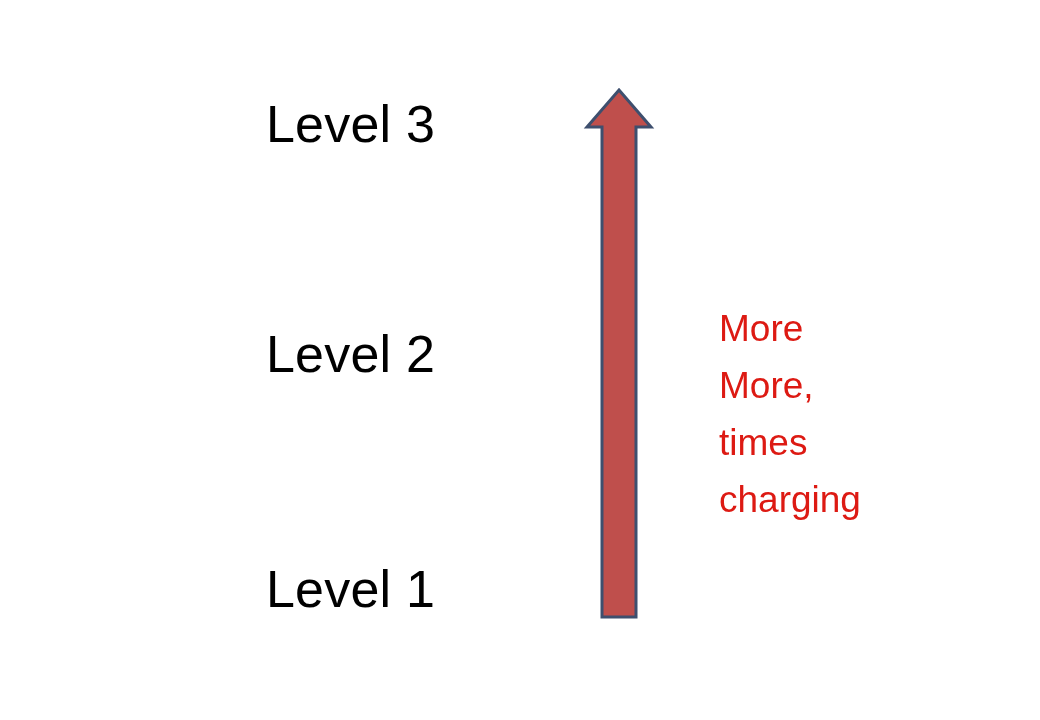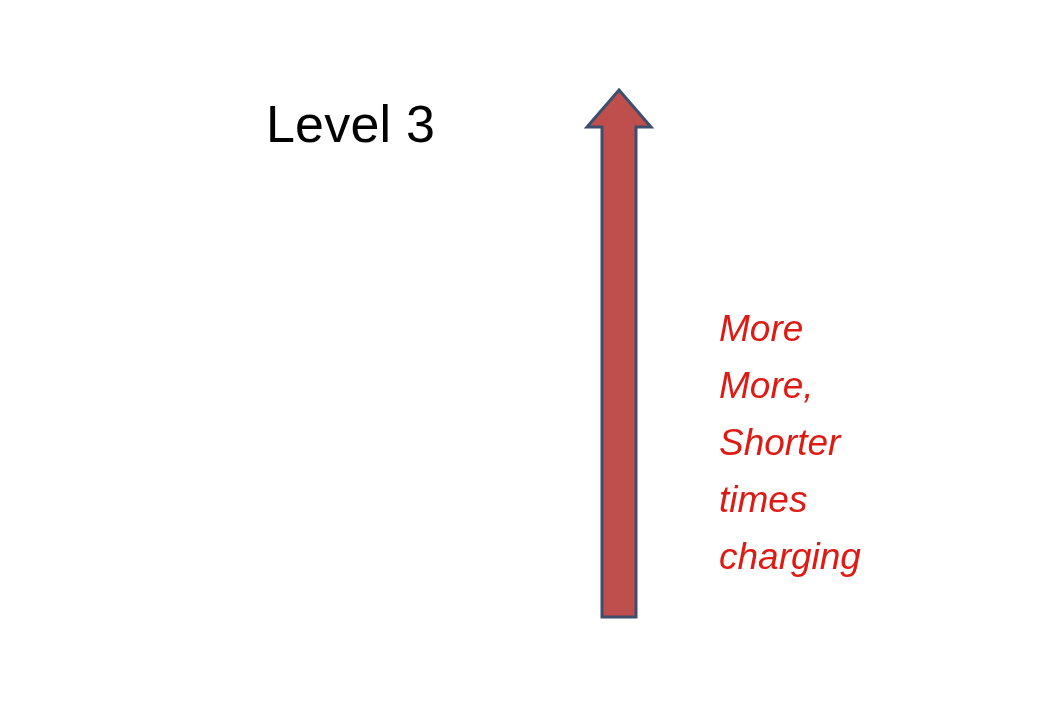--- a/index.html
+++ b/index.html
@@ -54,44 +54,44 @@
     position: absolute;
     left: 719px;
     top: 300px;
     width: 230px;
     font-family: "Liberation Sans", sans-serif;
     font-size: 37px;
     font-weight: 400;
     line-height: 57px;
     color: #dd1a13;
     text-align: left;
-    font-style: italic;
   }
   #annotation .ann-line {
     display: block;
     white-space: nowrap;
   }
 </style>
 </head>
 <body>
 
 <div id="canvas" style="width: 1040px; height: 656px; background: rgb(255, 255, 255);">
 
   <div class="level-label" id="level-3">Level 3</div>
 
+  <div class="level-label" id="level-2">Level 2</div>
 
+  <div class="level-label" id="level-1">Level 1</div>
 
   <div id="arrow-wrap">
     <svg id="arrow-svg" viewBox="0 0 82 546" xmlns="http://www.w3.org/2000/svg">
 
       <polygon points="41,8 73,45 58,45 58,535 24,535 24,45 9,45" fill="#bf4f4c" stroke="#3e4f6e" stroke-width="3" stroke-linejoin="miter"></polygon>
     </svg>
   </div>
 
   <div id="annotation" style="color: rgb(221, 26, 19);">
     <span class="ann-line">More</span>
     <span class="ann-line">More,</span>
-    <span class="ann-line">Shorter</span>
     <span class="ann-line">times</span>
     <span class="ann-line">charging</span>
   </div>
 
 </div>
 
 </body></html>

